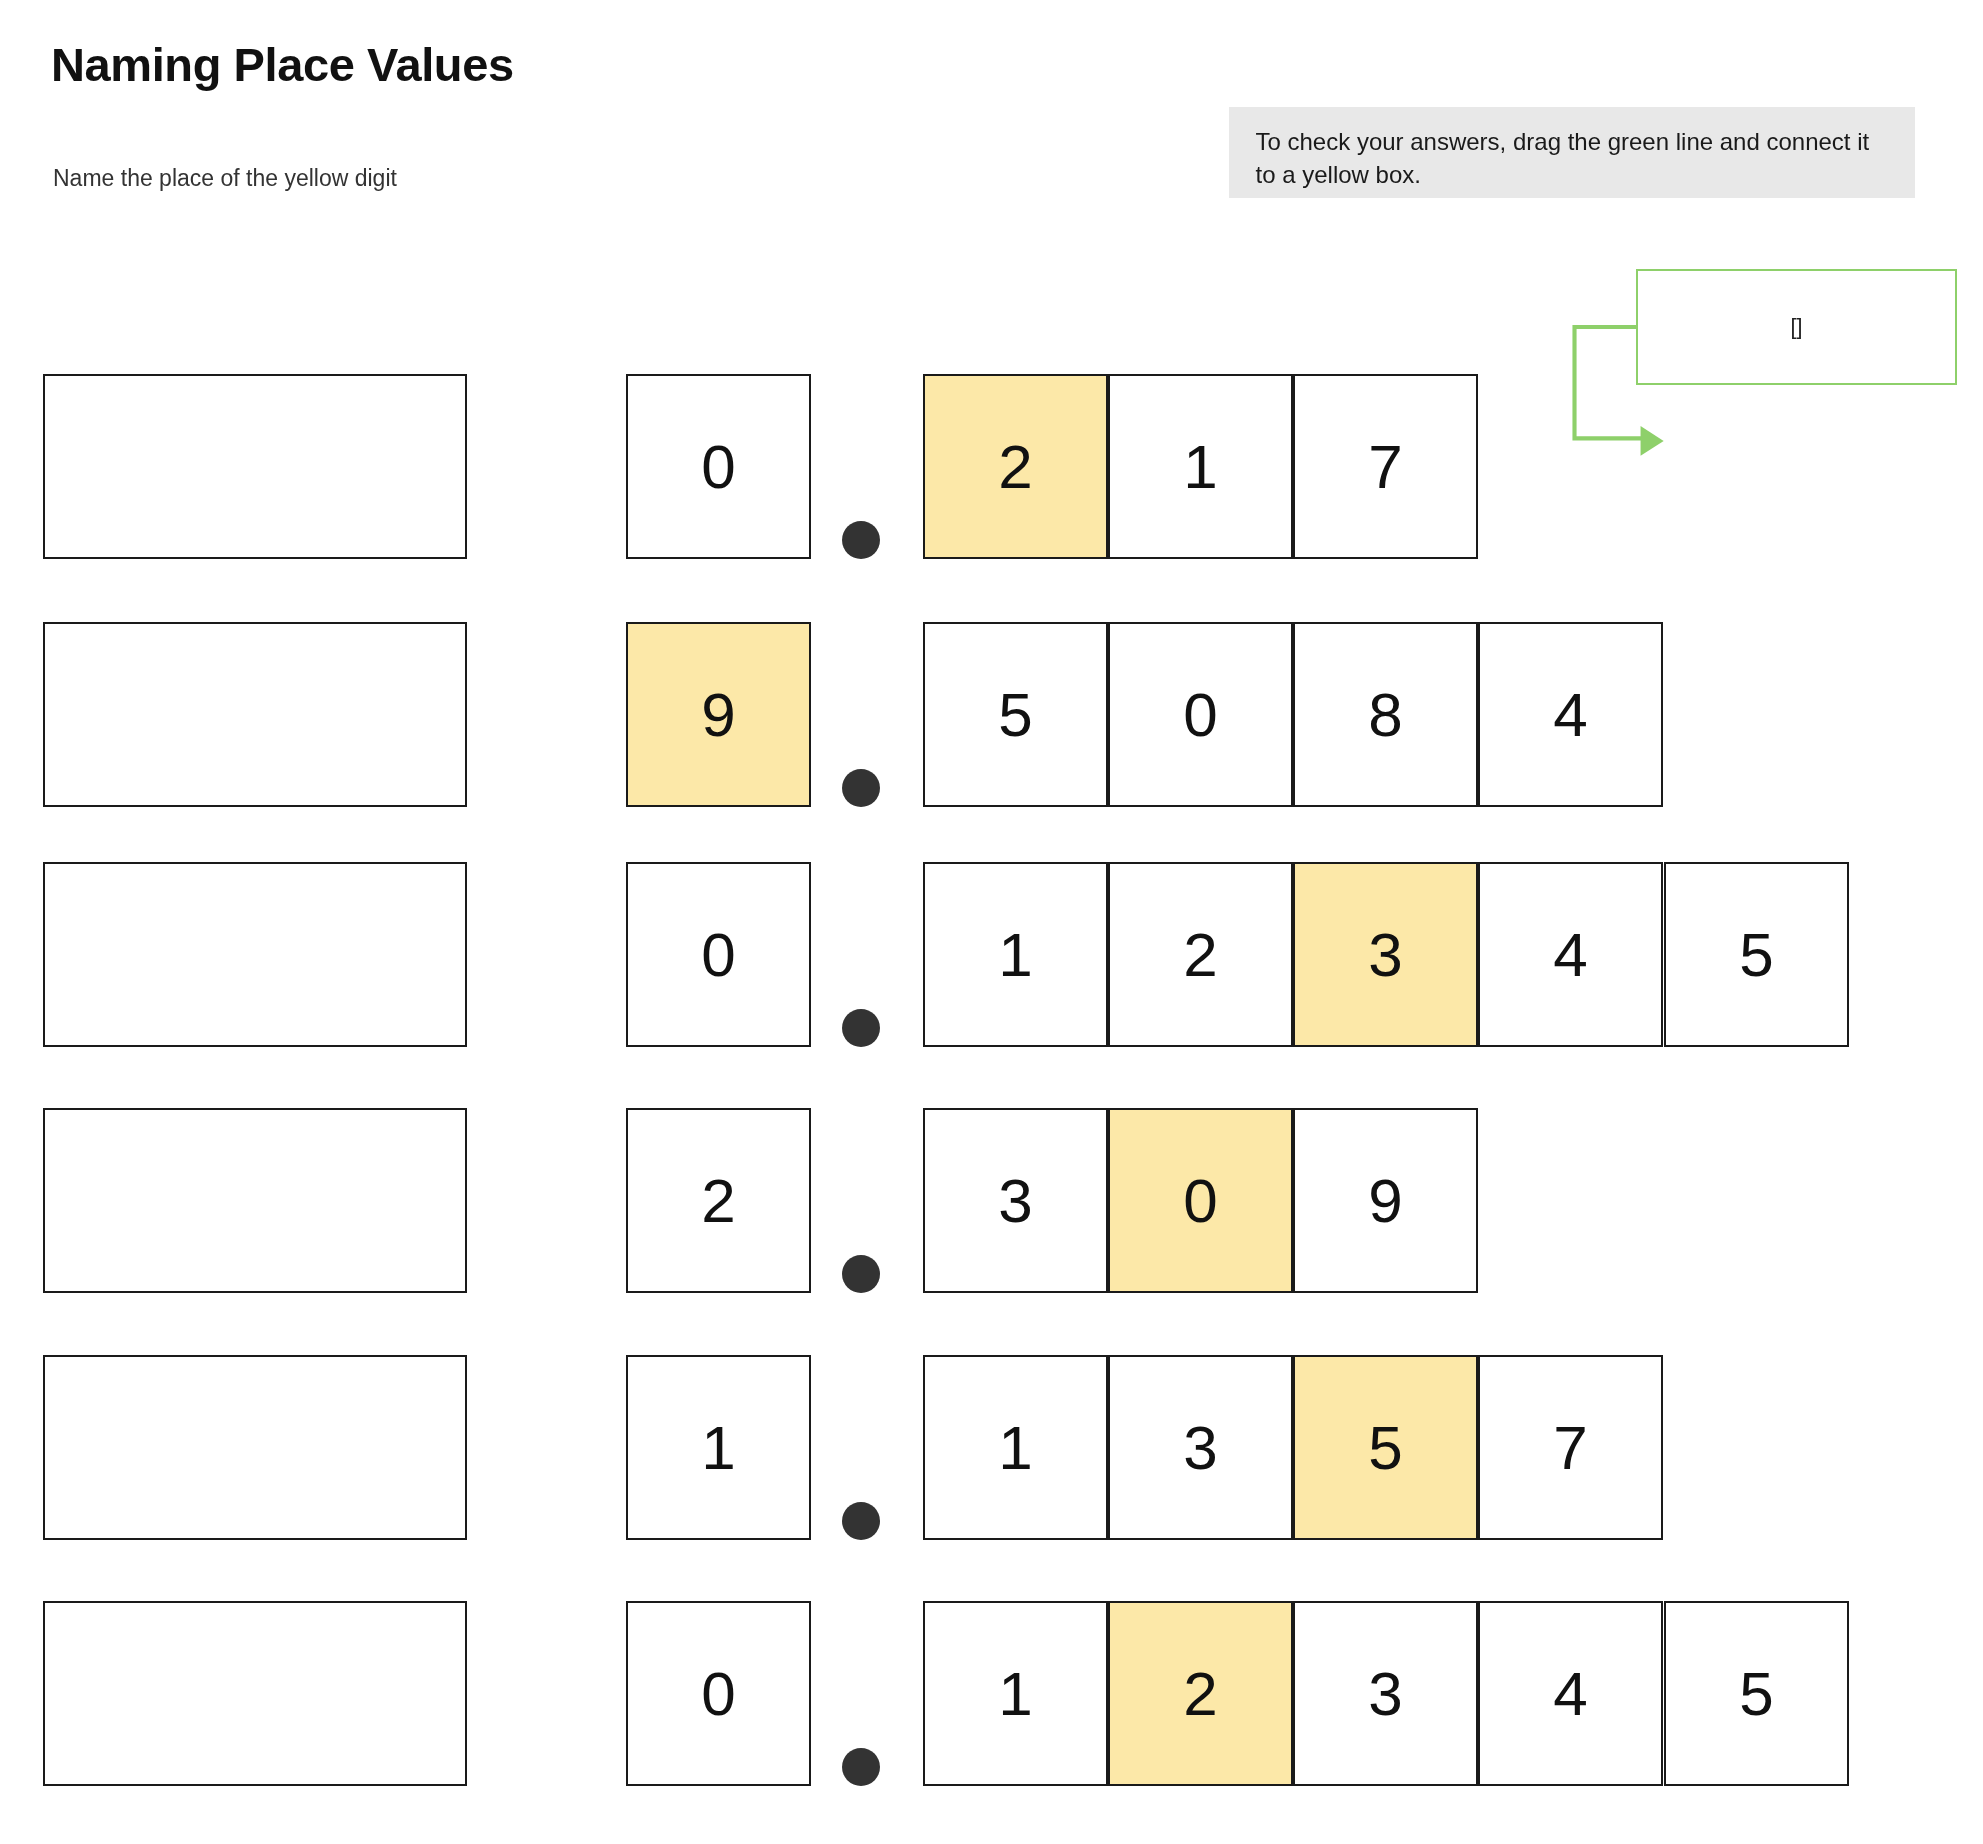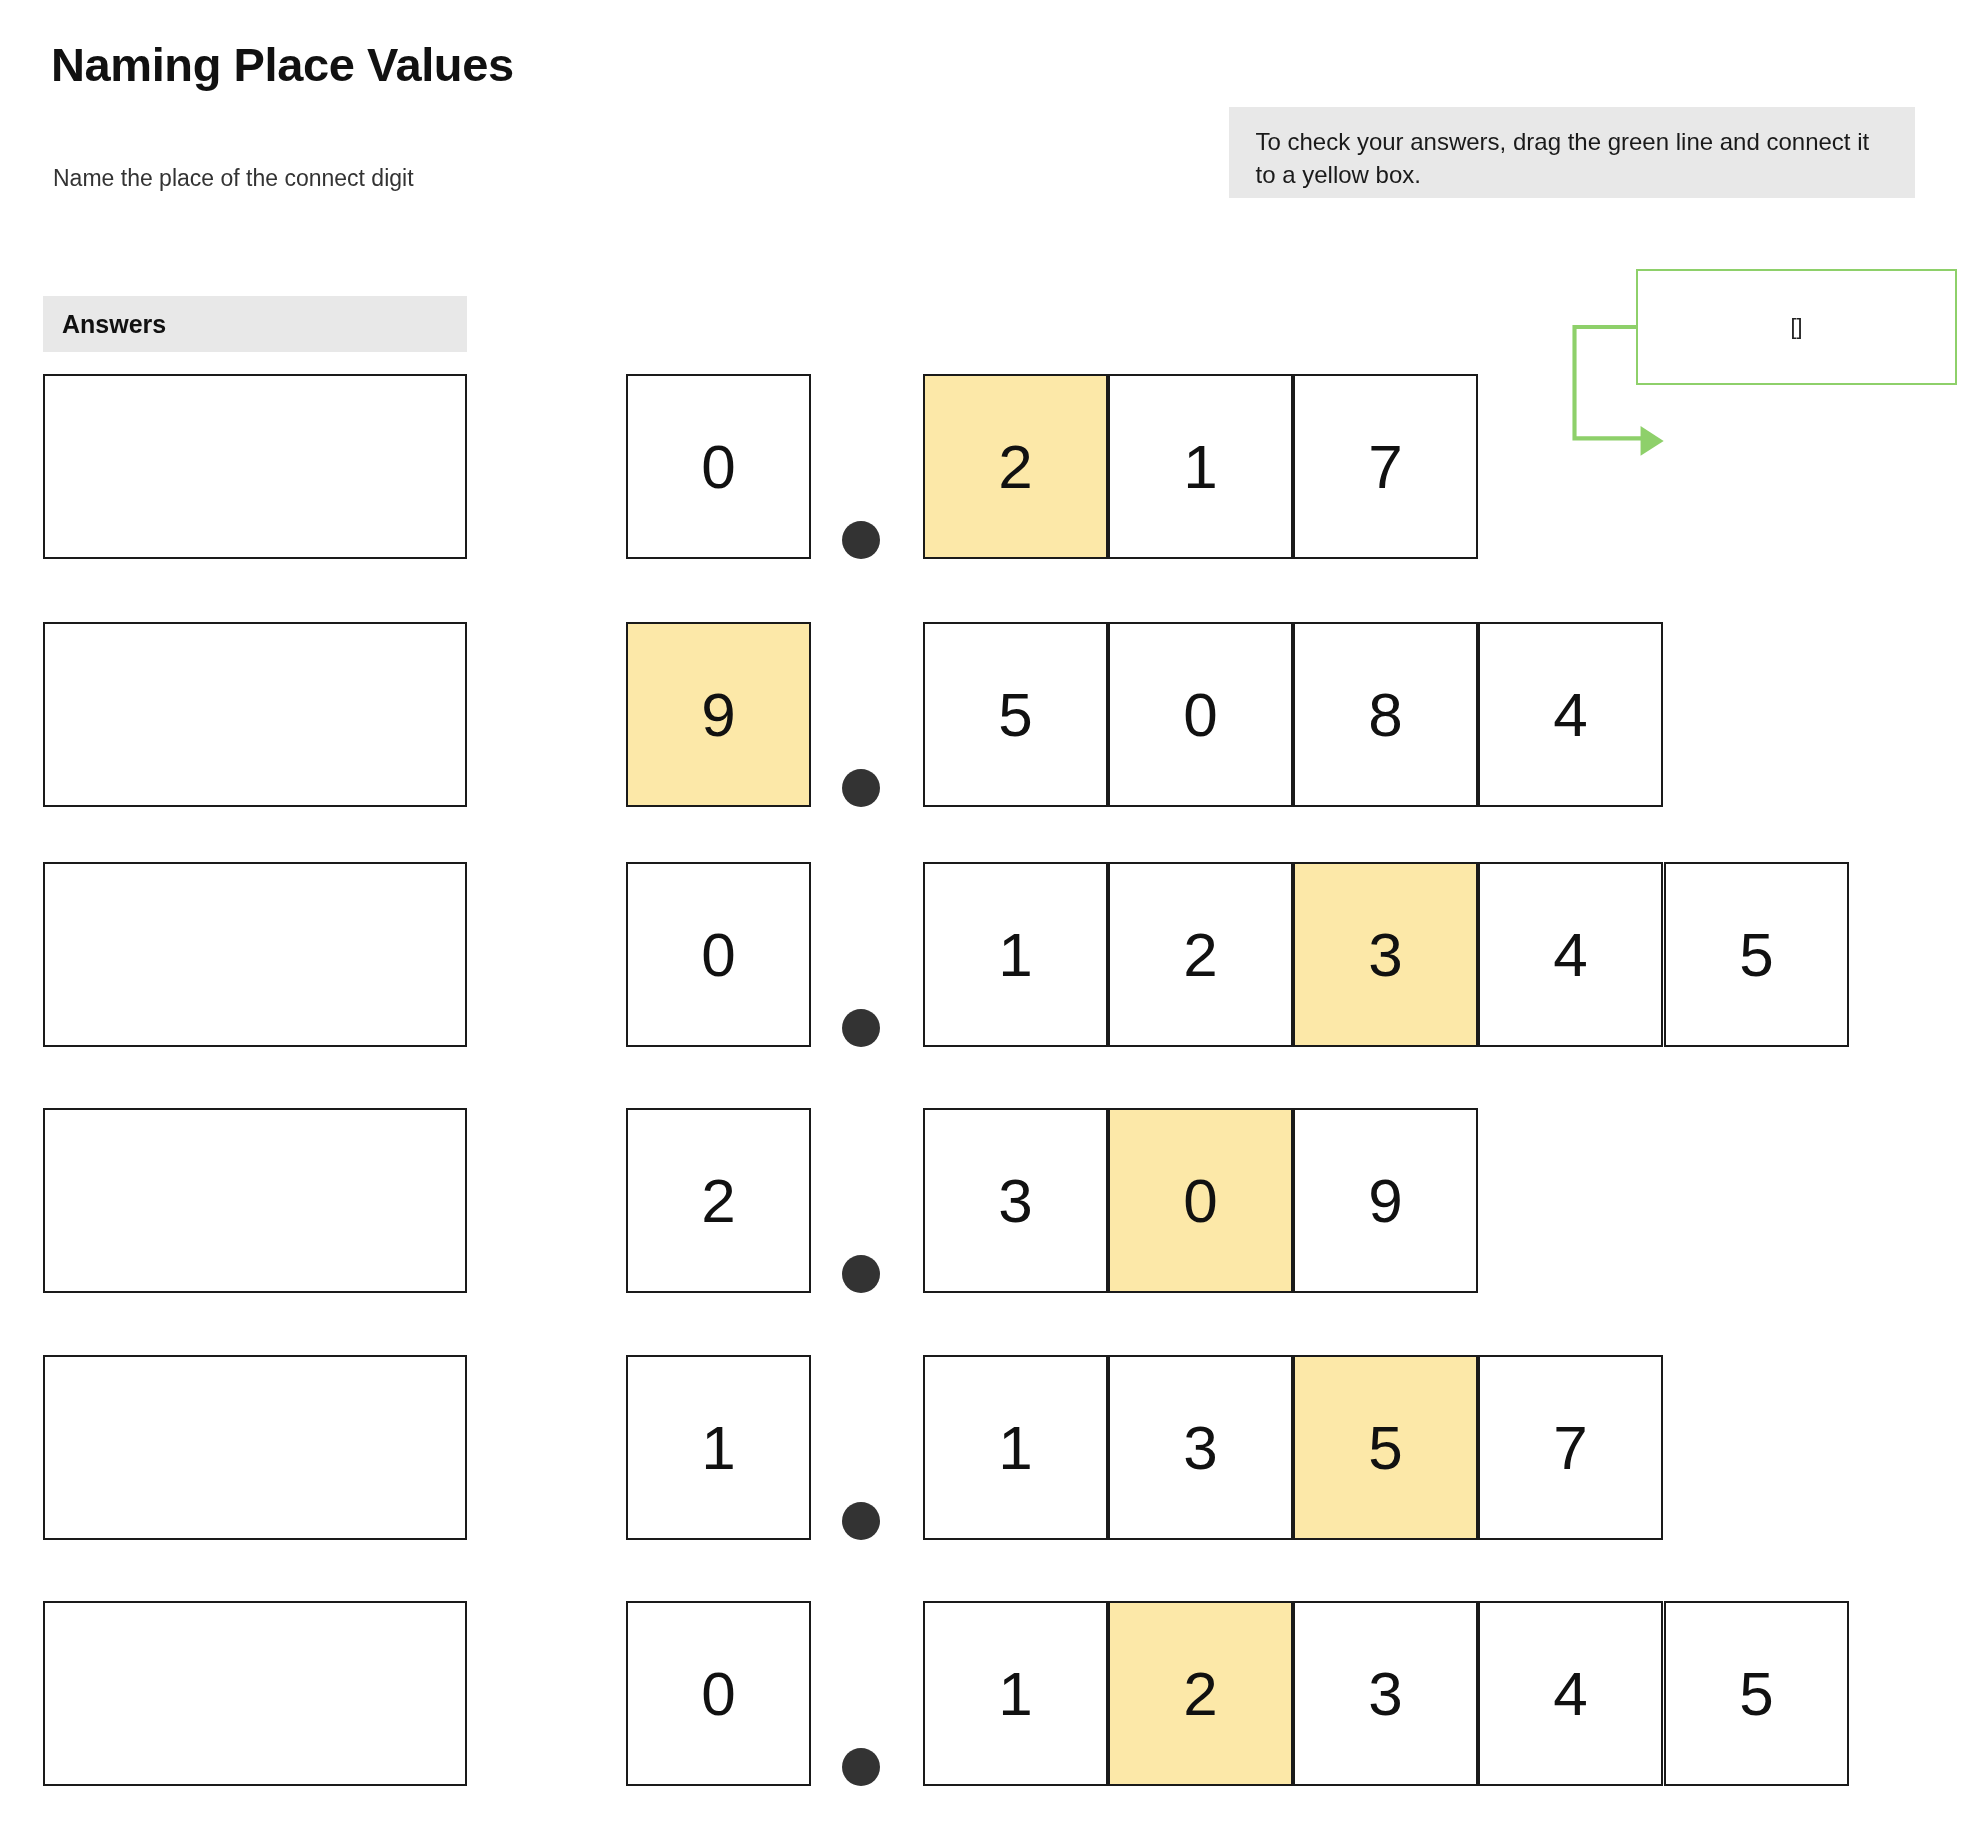--- a/index.html
+++ b/index.html
@@ -147,35 +147,34 @@
     border-radius: 50%;
     background: #333333;
   }
 </style>
 </head>
 <body>
 
 <div class="page">
 
   <div class="title">Naming Place Values</div>
-  <div class="subtitle">Name the place of the connect digit</div>
+  <div class="subtitle">Name the place of the yellow digit</div>
 
   <div class="hint-box">
     <div class="hint-text">To check your answers, drag the green line and connect it to a yellow box.</div>
   </div>
 
   <div class="drag-widget">
     <svg class="drag-svg" width="388" height="215" viewBox="0 0 470 260">
       <path d="M 95 70 L 20 70 L 20 205 L 108 205" fill="none" stroke="#8ed06a" stroke-width="5"></path>
       <polygon points="100,190 128,208 100,226" fill="#8ed06a"></polygon>
     </svg>
     <div class="drag-box">[]</div>
   </div>
 
-  <div class="answers-header">Answers</div>
 
   <div id="answers-container">
       <div class="answer-box" style="top: 374px;"></div>
       <div class="answer-box" style="top: 622px;"></div>
       <div class="answer-box" style="top: 862px;"></div>
       <div class="answer-box" style="top: 1108px;"></div>
       <div class="answer-box" style="top: 1355px;"></div>
       <div class="answer-box" style="top: 1601px;"></div>
     </div>
   <div id="rows-container">

